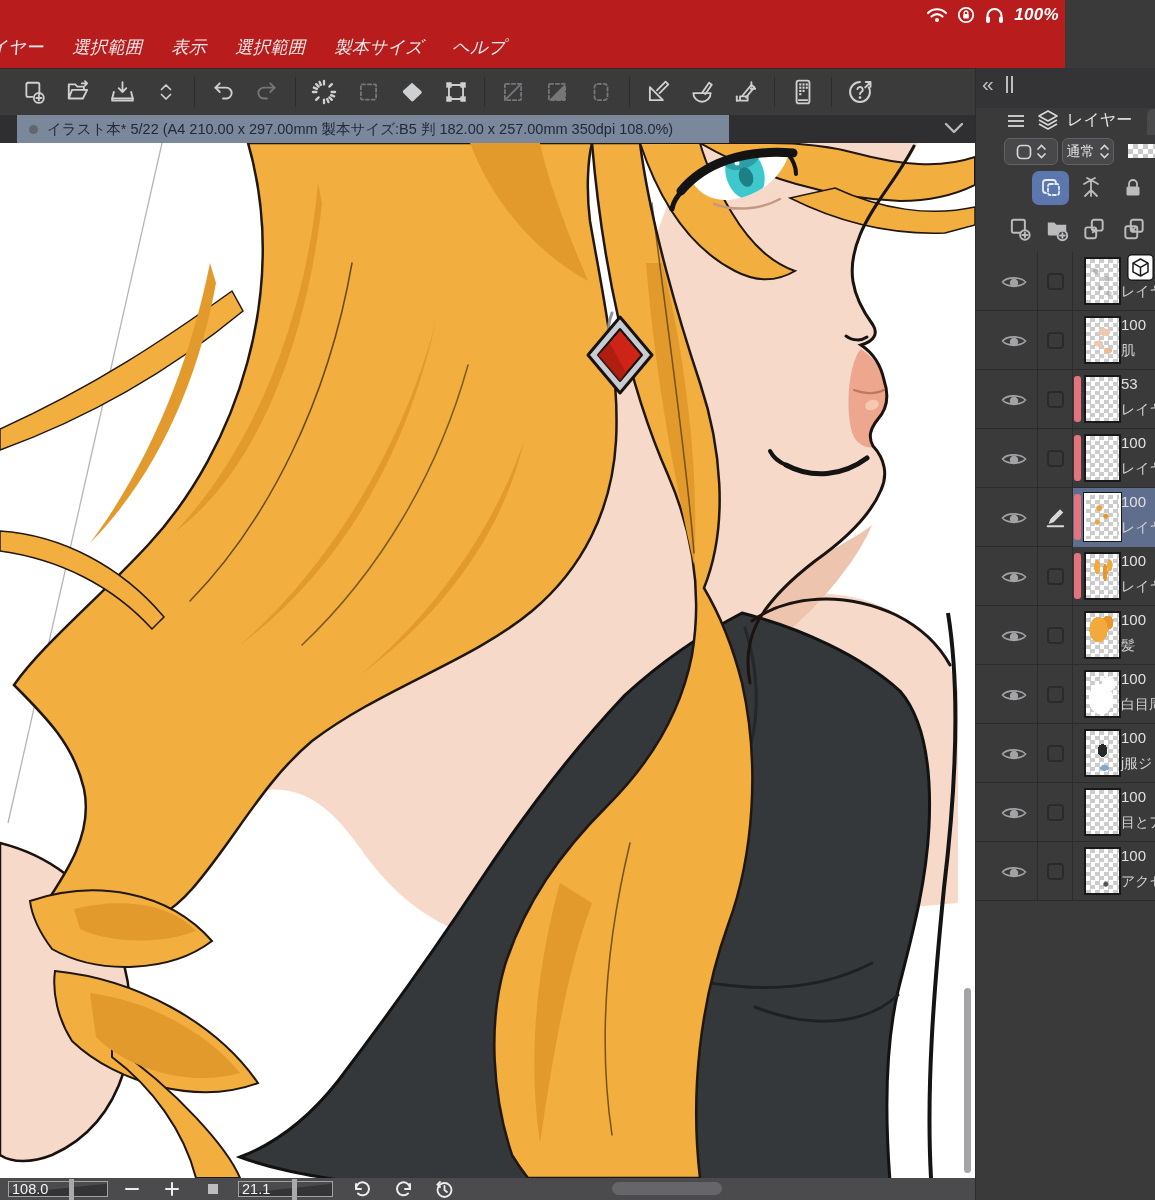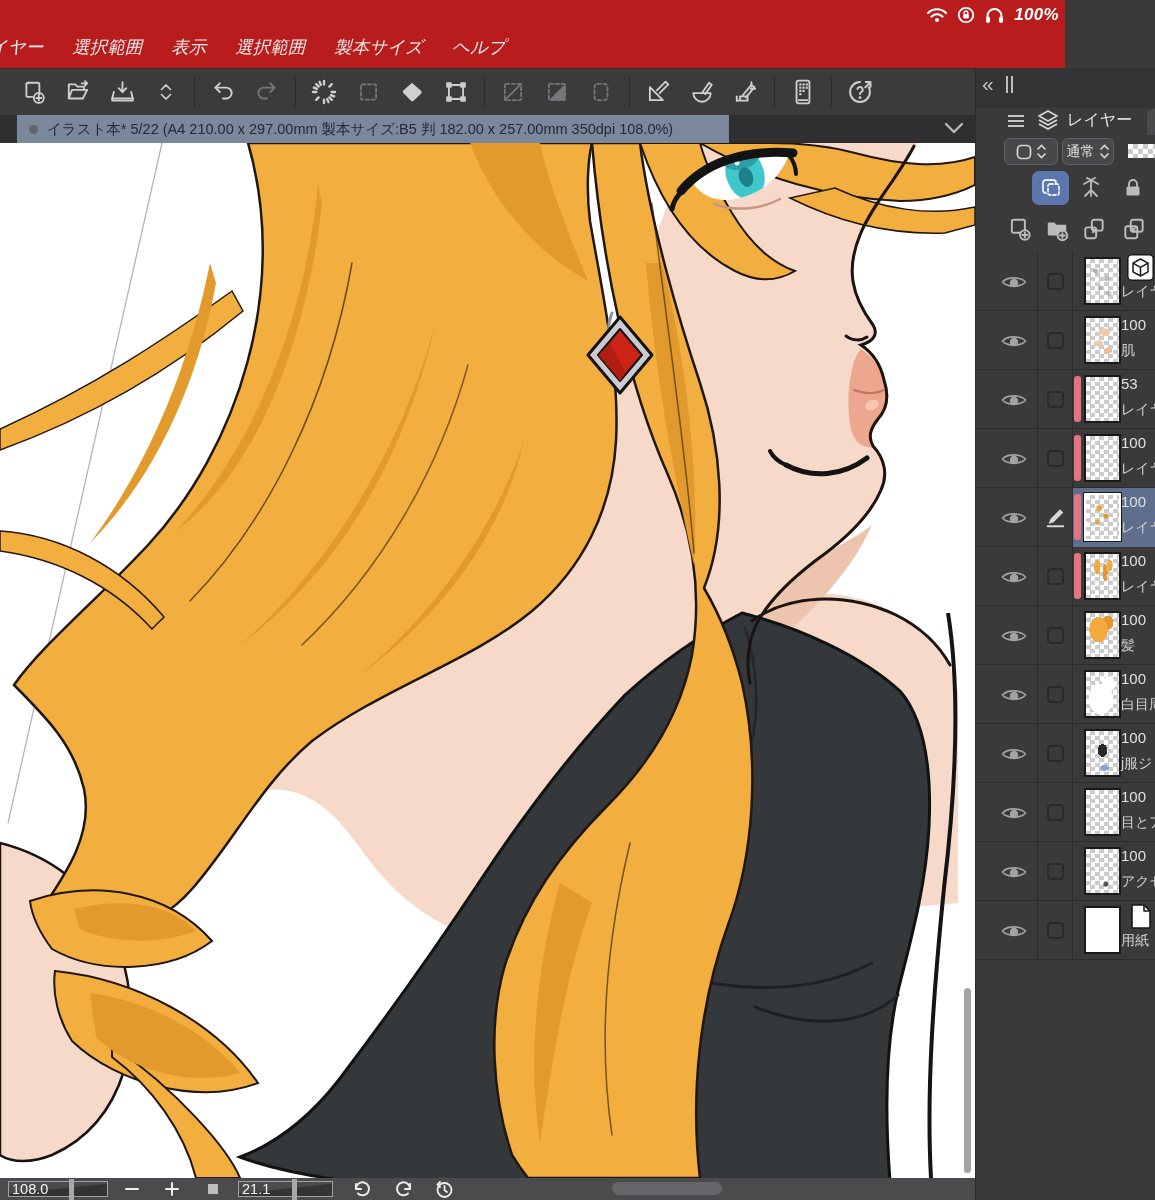--- a/index.html
+++ b/index.html
@@ -796,43 +796,16 @@
 
       <div class="thumb t-cursor"></div>
       <div class="meta">
         <span class="op">100</span>
         <span class="nm">アクセ</span>
 
       </div>
     </div>
   </div>
 
-  <div class="lrow">
-    <div class="cell-eye">
-      <svg width="26" height="16" viewBox="0 0 26 16">
-              <path d="M1.5,8 C6,2.5 20,2.5 24.5,8 C20,13.5 6,13.5 1.5,8 Z" fill="none" stroke="#a3a3a5" stroke-width="1.6"></path>
-              <circle cx="13" cy="9" r="4.2" fill="#a3a3a5"></circle>
-            </svg>
-    </div>
-    <div class="cell-chk">
-      <div class="checkbox"></div>
-
-    </div>
-    <div class="cell-main">
-
-      <div class="thumb t-white"></div>
-      <div class="meta">
-        <span class="op"></span>
-        <span class="nm">用紙</span>
-
-        <span class="badge badge-paper show">
-          <svg width="27" height="27" viewBox="0 0 27 27">
-                  <path d="M5,2 h12 l6,6 v17 H5 Z" fill="#ffffff" stroke="#1a1a1a" stroke-width="1.6" stroke-linejoin="round"></path>
-                  <path d="M17,2 v6 h6" fill="none" stroke="#1a1a1a" stroke-width="1.6" stroke-linejoin="round"></path>
-                </svg>
-        </span>
-      </div>
-    </div>
-  </div>
 </div>
   </div>
 
 </div>
 
 </body></html>

